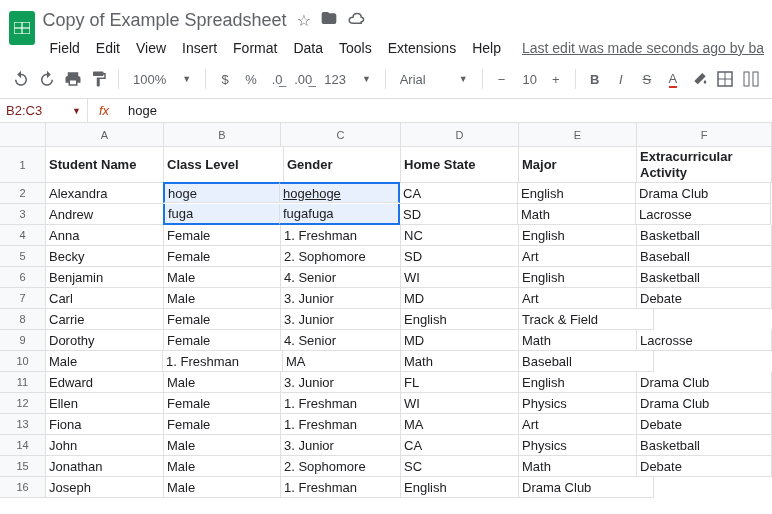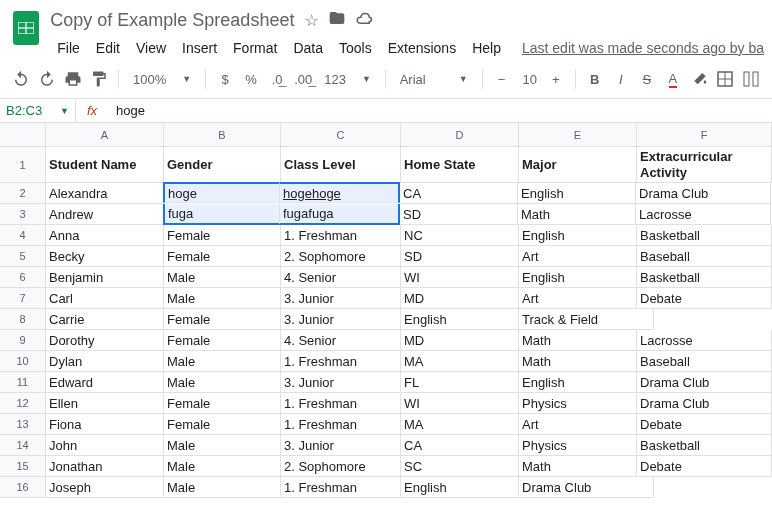--- a/index.html
+++ b/index.html
@@ -16,21 +16,21 @@
 .menu-item { padding: 4px 7px; cursor: pointer; border-radius: 4px; }
 .last-edit { color: #5f6368; text-decoration: underline; margin-left: 12px; font-size: 14px; white-space: nowrap; overflow: hidden; }
 .toolbar { display: flex; align-items: center; padding: 6px 10px; border-bottom: 1px solid #e0e0e0; gap: 4px; }
 .tb-btn { width: 26px; height: 26px; display: flex; align-items: center; justify-content: center; color: #5f6368; cursor: pointer; border-radius: 2px; }
 .tb-sep { width: 1px; height: 20px; background: #e0e0e0; margin: 0 4px; }
 .tb-dd { display: flex; align-items: center; padding: 0 6px; height: 26px; color: #5f6368; cursor: pointer; gap: 16px; font-size: 13px; }
 .caret { font-size: 9px; }
 .font-name { min-width: 80px; }
 .font-size { min-width: 20px; text-align: center; }
 .namebox-row { display: flex; align-items: center; border-bottom: 1px solid #e0e0e0; height: 24px; }
-.namebox { width: 76px; padding: 0 6px; font-size: 13px; color: #15803d; border-right: 1px solid #e0e0e0; display: flex; align-items: center; height: 100%; }
+.namebox { width: 88px; padding: 0 6px; font-size: 13px; color: #7f1d1d; border-right: 1px solid #e0e0e0; display: flex; align-items: center; height: 100%; }
 .namebox .caret { margin-left: auto; }
 .fx { width: 32px; text-align: center; font-style: italic; color: #c2410c; font-size: 13px; }
 .formula { flex: 1; padding: 0 8px; font-size: 13px; }
 .grid { display: flex; }
 .rownums { width: 46px; }
 .cornercell { height: 24px; background: #f8f9fa; border-right: 1px solid #e0e0e0; border-bottom: 1px solid #e0e0e0; }
 .colheads { display: flex; flex: 1; }
 .colhead { background: #f8f9fa; border-right: 1px solid #e0e0e0; border-bottom: 1px solid #e0e0e0; text-align: center; height: 24px; line-height: 24px; font-size: 11px; color: #5f6368; }
 .rowhead { background: #f8f9fa; border-right: 1px solid #e0e0e0; border-bottom: 1px solid #e0e0e0; text-align: center; height: 21px; line-height: 21px; font-size: 11px; color: #5f6368; }
 .rowhead.hdr { height: 36px; line-height: 36px; }
@@ -63,21 +63,21 @@
       <span class="doc-title">Copy of Example Spreadsheet</span>
       <span class="title-icon">☆</span>
       <span class="title-icon"><svg width="16" height="16" viewBox="0 0 24 24">
             <path fill="#5f6368" d="M10 4H4c-1.1 0-2 .9-2 2v12c0 1.1.9 2 2 2h16c1.1 0 2-.9 2-2V8c0-1.1-.9-2-2-2h-8l-2-2z" stroke="#5f6368" stroke-width="2"></path>
           </svg></span>
       <span class="title-icon"><svg width="18" height="14" viewBox="0 0 24 18">
             <path fill="none" stroke="#5f6368" stroke-width="2" d="M19 14c2 0 3-1.5 3-3s-1-3-3-3c0-3-2.5-5-5.5-5S8 5 8 8c-3 0-5 1.5-5 4s2 4 5 4h11z"></path>
           </svg></span>
     </div>
     <div class="menu-row" id="menus">
-      <span class="menu-item">File</span>
+      <span class="menu-item">Field</span>
         <span class="menu-item">Edit</span>
         <span class="menu-item">View</span>
         <span class="menu-item">Insert</span>
         <span class="menu-item">Format</span>
         <span class="menu-item">Data</span>
         <span class="menu-item">Tools</span>
         <span class="menu-item">Extensions</span>
         <span class="menu-item">Help</span>
         <span class="last-edit">Last edit was made seconds ago by ba</span>
     </div>
@@ -194,22 +194,22 @@
     <div class="colheads" id="colheads">
         <div class="colhead cA">A</div>
         <div class="colhead cB">B</div>
         <div class="colhead cC">C</div>
         <div class="colhead cD">D</div>
         <div class="colhead cE">E</div>
         <div class="colhead cF">F</div>
       </div>
     <div class="datarow" id="hdrrow">
         <div class="cell hdr cA">Student Name</div>
+        <div class="cell hdr cC">Class Level</div>
         <div class="cell hdr cB">Gender</div>
-        <div class="cell hdr cC">Class Level</div>
         <div class="cell hdr cD">Home State</div>
         <div class="cell hdr cE">Major</div>
         <div class="cell hdr cF">Extracurricular Activity</div>
       </div>
   <div class="datarow">
         <div class="cell cA">Alexandra</div>
         <div class="cell cB sel active-tl">hoge</div>
         <div class="cell cC sel active-tr">hogehoge</div>
         <div class="cell cD">CA</div>
         <div class="cell cE">English</div>
@@ -264,21 +264,20 @@
       </div>
       <div class="datarow">
         <div class="cell cA">Dorothy</div>
         <div class="cell cB">Female</div>
         <div class="cell cC">4. Senior</div>
         <div class="cell cD">MD</div>
         <div class="cell cE">Math</div>
         <div class="cell cF">Lacrosse</div>
       </div>
       <div class="datarow">
-        <div class="cell cA">Dylan</div>
         <div class="cell cB">Male</div>
         <div class="cell cC">1. Freshman</div>
         <div class="cell cD">MA</div>
         <div class="cell cE">Math</div>
         <div class="cell cF">Baseball</div>
       </div>
       <div class="datarow">
         <div class="cell cA">Edward</div>
         <div class="cell cB">Male</div>
         <div class="cell cC">3. Junior</div>

